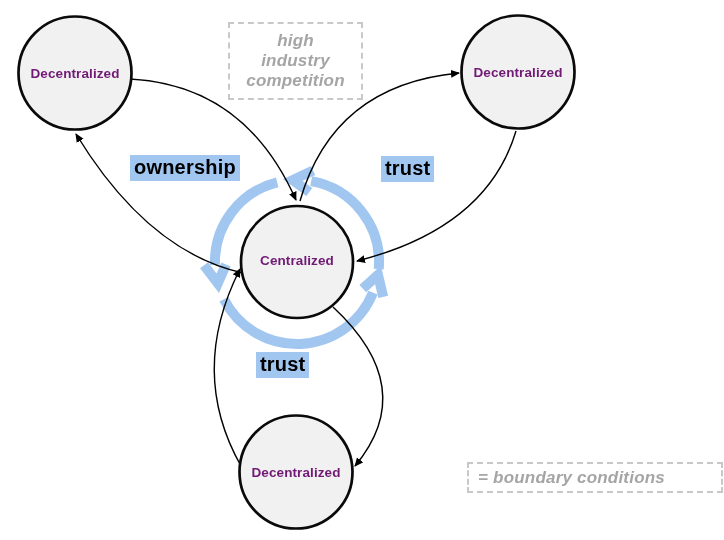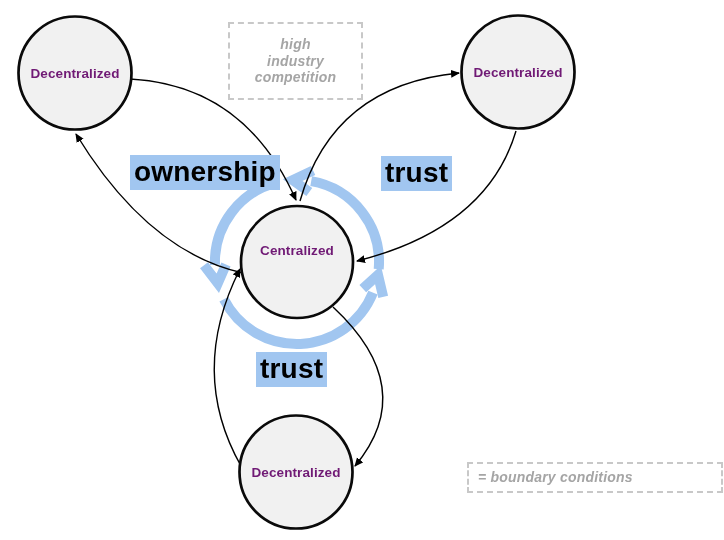--- a/index.html
+++ b/index.html
@@ -21,39 +21,39 @@
     font-weight: bold;
     font-size: 13.5px;
     color: #701a75;
     letter-spacing: 0.1px;
   }
 
   .flow-label {
     position: absolute;
     display: inline-block;
     font-weight: bold;
-    font-size: 28px;
+    font-size: 20px;
     color: #000000;
     background: #A1C6F0;
     padding: 1px 4px 2px 4px;
     letter-spacing: 0.2px;
   }
 
   .bc-box {
     position: absolute;
     border: 2px dashed #C8C8C8;
     box-sizing: border-box;
     display: flex;
     align-items: center;
     justify-content: center;
     text-align: center;
     color: #A5A5A5;
     font-weight: bold;
     font-style: italic;
-    font-size: 14px;
+    font-size: 17px;
     line-height: 1.17;
     white-space: pre-line;
     letter-spacing: 0.2px;
   }
 
   .bc-box.legend {
     justify-content: flex-start;
     text-align: left;
     padding-left: 9px;
     margin-left: 20px;
@@ -92,21 +92,21 @@
     <g fill="#F1F1F1" stroke="#0a0a0a" stroke-width="2.7">
       <circle cx="75" cy="73" r="56.5"></circle>
       <circle cx="518" cy="72" r="56.5"></circle>
       <circle cx="297" cy="262" r="56"></circle>
       <circle cx="296" cy="472" r="56.5"></circle>
     </g>
   </svg>
 
   <div class="node-label" style="left:75px;  top:73px;">Decentralized</div>
   <div class="node-label" style="left:518px; top:72px;">Decentralized</div>
-  <div class="node-label" style="left:297px; top:250px;text-align:center;">Centralized</div>
+  <div class="node-label" style="left:297px; top:260px;text-align:center;">Centralized</div>
   <div class="node-label" style="left:296px; top:472px;">Decentralized</div>
 
   <div class="flow-label" style="left:130px; top:155px;">ownership</div>
   <div class="flow-label" style="left:381px; top:156px;">trust</div>
   <div class="flow-label" style="left:256px; top:352px;">trust</div>
 
   <div class="bc-box" style="left:228px; top:22px; width:135px; height:78px;">high
 industry
 competition</div>
 

